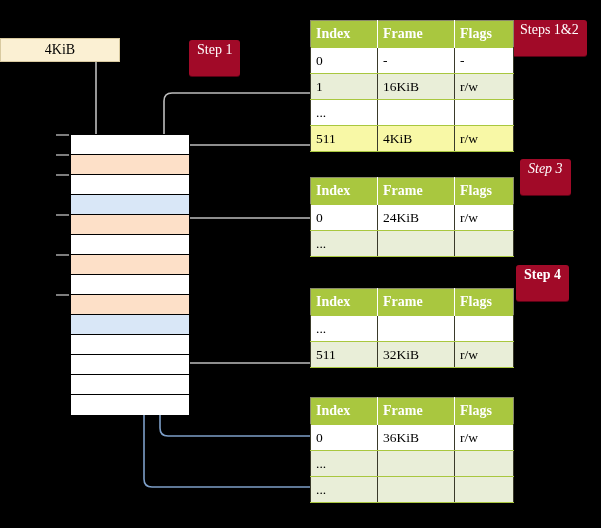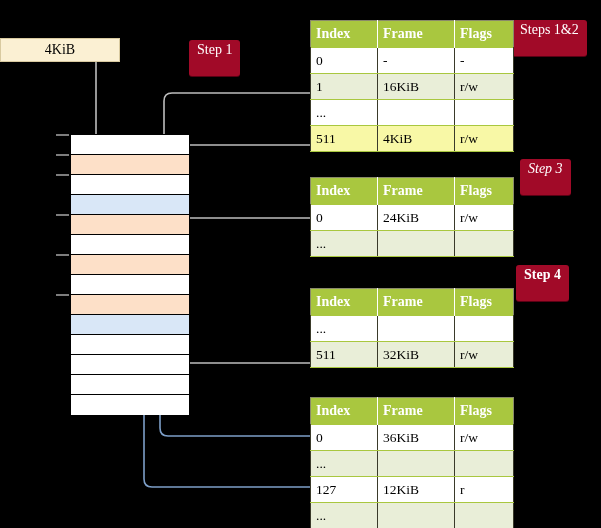--- a/index.html
+++ b/index.html
@@ -223,25 +223,20 @@
           <tr class="plain">
             <td class="col-i">0</td>
             <td class="col-f">36KiB</td>
             <td class="col-g">r/w</td>
           </tr>
           <tr class="alt">
             <td class="col-i">...</td>
             <td class="col-f"></td>
             <td class="col-g"></td>
           </tr>
-          <tr class="plain">
-            <td class="col-i">127</td>
-            <td class="col-f">12KiB</td>
-            <td class="col-g">r</td>
-          </tr>
           <tr class="alt">
             <td class="col-i">...</td>
             <td class="col-f"></td>
             <td class="col-g"></td>
           </tr>
         </tbody>
       </table>
     </div>
 
 </div>

